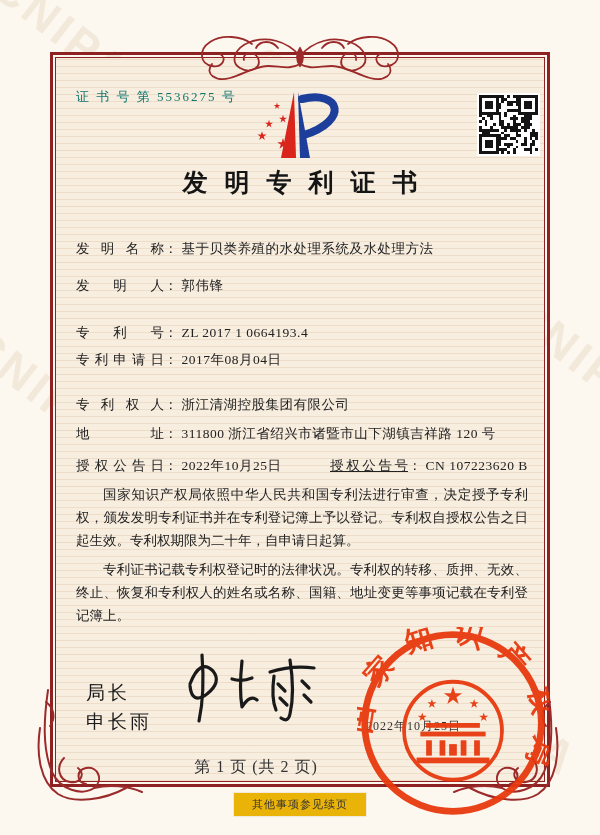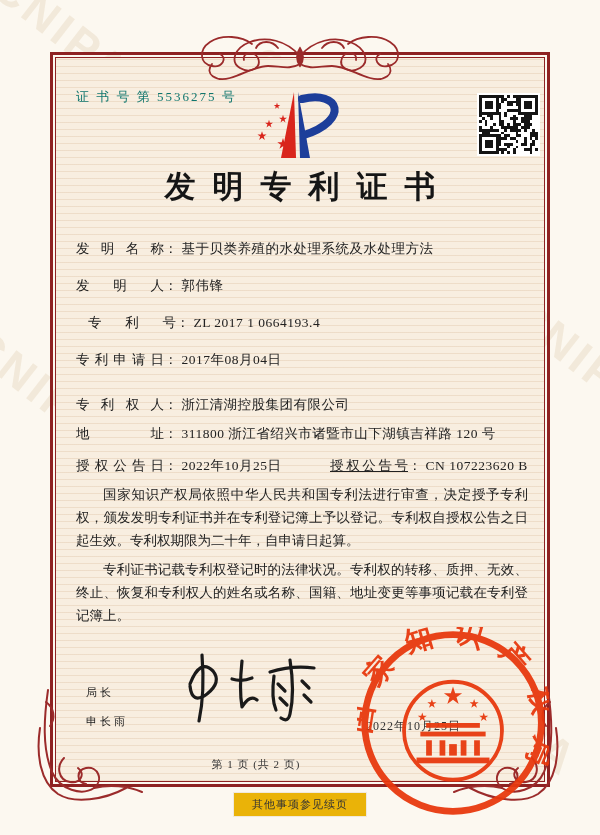--- a/index.html
+++ b/index.html
@@ -19,44 +19,44 @@
          background-image:repeating-linear-gradient(0deg,rgba(211,176,140,0.28) 0 1px,rgba(0,0,0,0) 1px 7px);}
 
   .certno{position:absolute;left:76px;top:88px;font-size:13px;letter-spacing:2px;color:#0f766e;z-index:2;text-align:center;}
 
   .logo{position:absolute;left:242px;top:86px;z-index:2;}
   .qr{position:absolute;left:477px;top:93px;width:63px;height:63px;display:grid;
       grid-template-columns:repeat(21,1fr);grid-template-rows:repeat(21,1fr);background:#fff;
       padding:2px;box-sizing:border-box;z-index:2;}
   .qb{background:#141414;}
 
-  .title{position:absolute;left:0;top:166px;width:600px;text-align:center;font-size:31px;
+  .title{position:absolute;left:0;top:166px;width:600px;text-align:center;font-size:25px;
          font-weight:bold;letter-spacing:17px;text-indent:17px;color:#151515;z-index:2;}
 
   .fields{position:absolute;left:76px;top:240px;width:460px;z-index:2;font-size:13.5px;color:#222;}
   .frow{position:absolute;left:0;white-space:nowrap;}
   .flabel{display:inline-block;width:88px;text-align:justify;text-align-last:justify;vertical-align:bottom;}
   .fsep{display:inline-block;margin-right:4px;}
   .fvalue{letter-spacing:0.5px;}
   .fpair2{position:absolute;left:254px;top:0;}
   .fpair2 .flabel{width:78px;text-decoration:underline;}
 
   .body-text{position:absolute;left:70px;top:477px;width:464px;font-size:13.5px;line-height:23px;
              color:#222;text-align:justify;z-index:2;}
   .body-text p{margin:6px;text-indent:2em;}
 
-  .director{position:absolute;left:86px;top:678px;font-size:11px;line-height:29px;
+  .director{position:absolute;left:86px;top:678px;font-size:19px;line-height:29px;
             letter-spacing:3px;color:#1a1a1a;z-index:2;}
   .signature{position:absolute;left:168px;top:648px;z-index:2;}
 
   .issue-date{position:absolute;left:366px;top:718px;width:180px;font-size:12px;color:#333;
               letter-spacing:1px;z-index:1;}
   .seal{position:absolute;left:357px;top:627px;z-index:3;opacity:0.94;}
 
-  .pageinfo{position:absolute;left:0;top:757px;width:512px;text-align:center;font-size:11px;
+  .pageinfo{position:absolute;left:0;top:757px;width:512px;text-align:center;font-size:16px;
             letter-spacing:1px;color:#333;z-index:2;}
   .footer-note{position:absolute;left:0;top:792px;width:600px;text-align:center;z-index:2;}
   .footer-note span{display:inline-block;background:#eab308;border:1px solid #f0e9dc;
             padding:4px 18px;font-size:11px;letter-spacing:1px;color:#333;}
 
   .ornament-top{position:absolute;left:182px;top:30px;z-index:2;}
   .flourish{position:absolute;z-index:2;}
   .flourish.bl{left:34px;top:688px;}
   .flourish.br{left:450px;top:688px;transform:scaleX(-1);}
 </style>
@@ -578,21 +578,21 @@
 
   <div class="title">发明专利证书</div>
 
   <div class="fields">
     <div class="frow" style="top:0;">
       <span class="flabel">发明名称</span><span class="fsep">：</span><span class="fvalue">基于贝类养殖的水处理系统及水处理方法</span>
     </div>
     <div class="frow" style="top:37px;">
       <span class="flabel">发明人</span><span class="fsep">：</span><span class="fvalue">郭伟锋</span>
     </div>
-    <div class="frow" style="top:74px;margin-left:12px;">
+    <div class="frow" style="top:84px;">
       <span class="flabel">专利号</span><span class="fsep">：</span><span class="fvalue">ZL 2017 1 0664193.4</span>
     </div>
     <div class="frow" style="top:111px;">
       <span class="flabel">专利申请日</span><span class="fsep">：</span><span class="fvalue">2017年08月04日</span>
     </div>
     <div class="frow" style="top:156px;">
       <span class="flabel">专利权人</span><span class="fsep">：</span><span class="fvalue">浙江清湖控股集团有限公司</span>
     </div>
     <div class="frow" style="top:185px;">
       <span class="flabel">地址</span><span class="fsep">：</span><span class="fvalue">311800 浙江省绍兴市诸暨市山下湖镇吉祥路 120 号</span>

